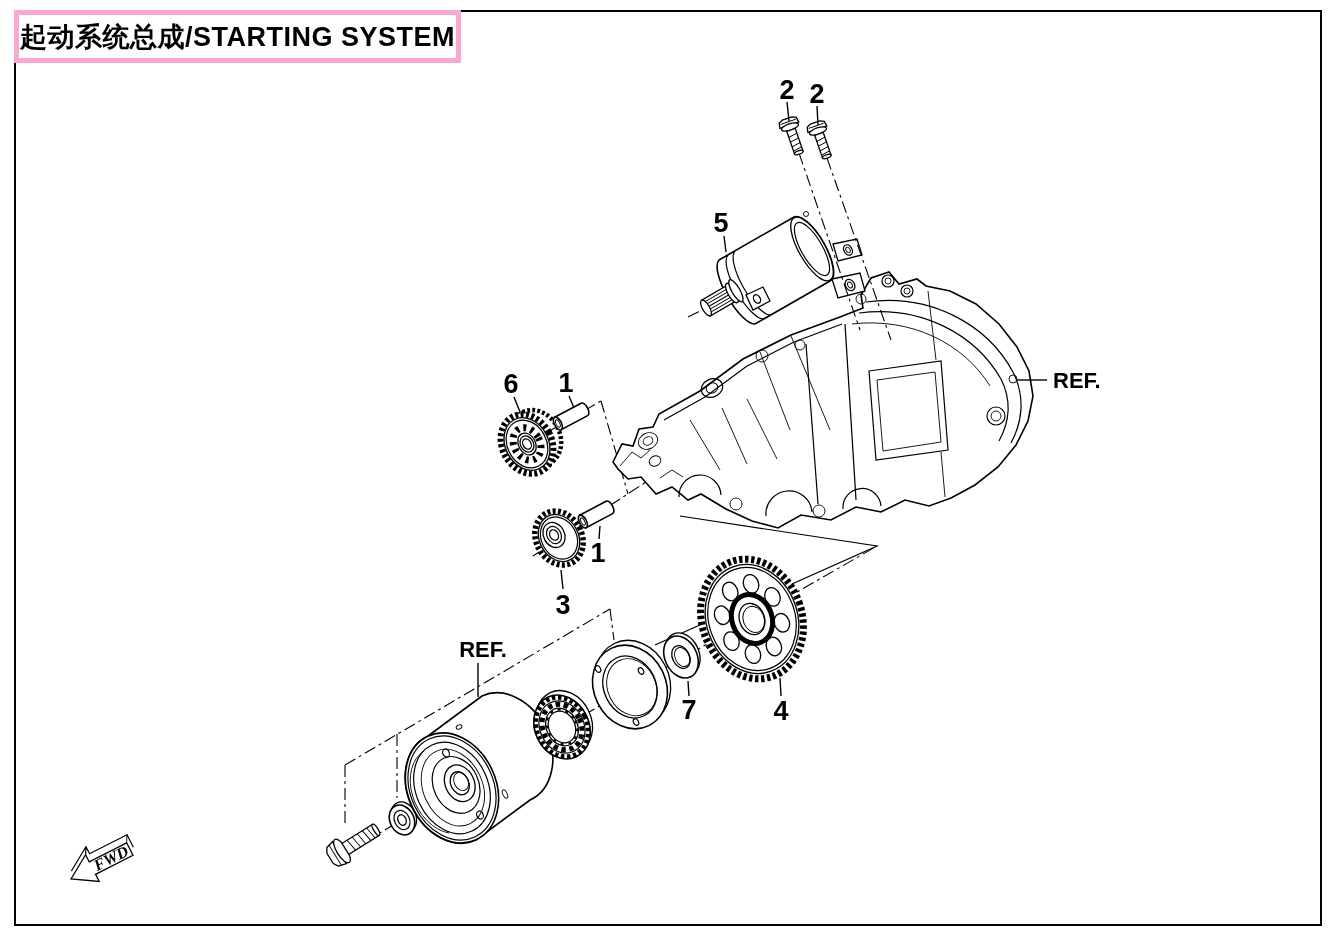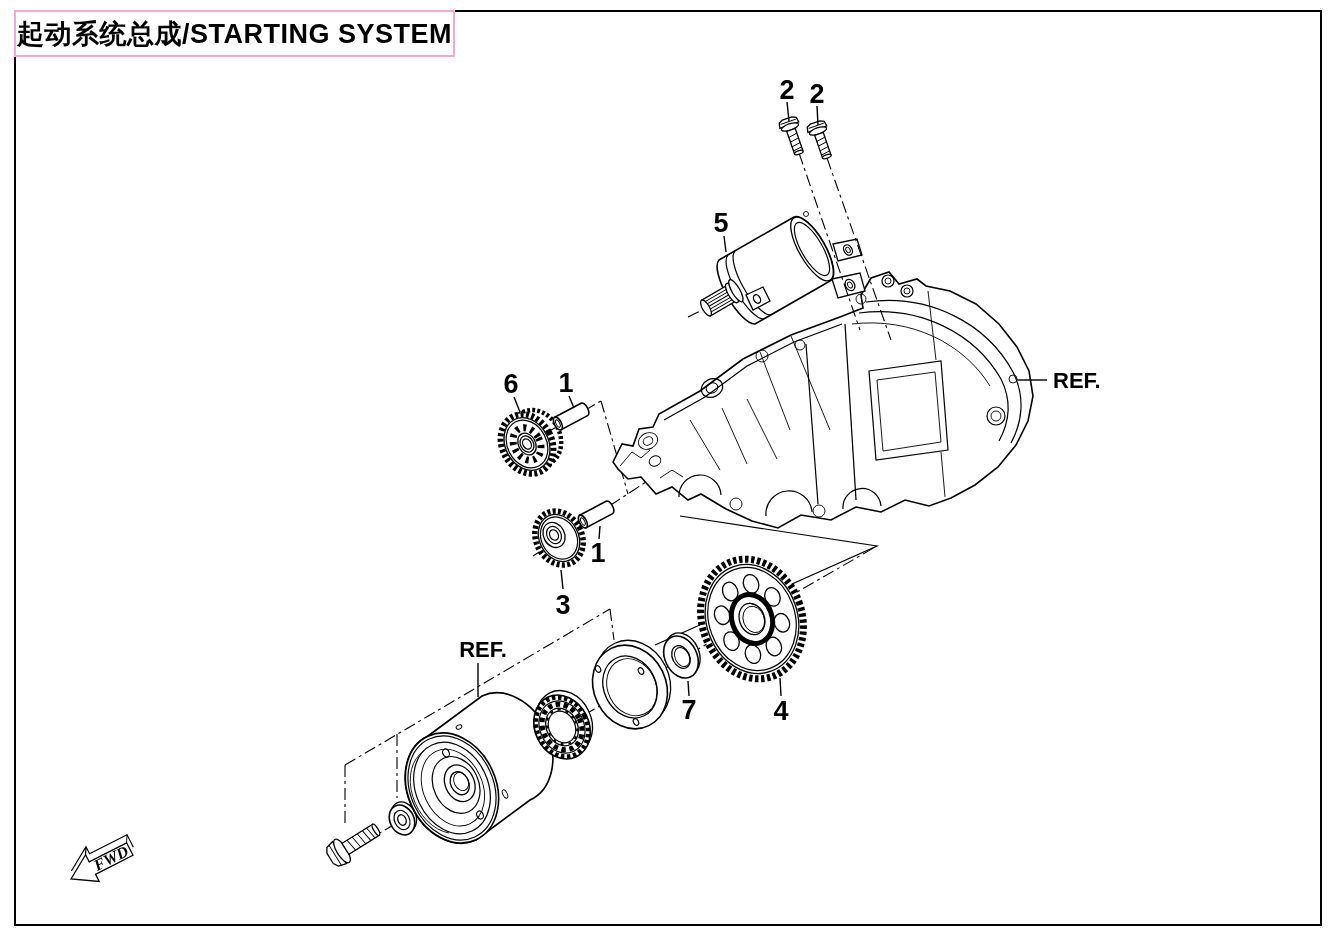--- a/index.html
+++ b/index.html
@@ -1,20 +1,20 @@
 <!DOCTYPE html>
 <html><head>
 <meta charset="utf-8">
 <style>
   html,body{margin:0;padding:0;background:#e8e8e8;}
   .page{position:relative;width:1336px;height:937px;background:#ffffff;overflow:hidden;
         font-family:"Liberation Sans",sans-serif;}
   .page-border{position:absolute;left:14px;top:10px;width:1304px;height:912px;
         border:2px solid #000;background:transparent;}
-  .title-box{position:absolute;left:14px;top:10px;width:437px;height:43px;border:2px solid #f9a8d4;
+  .title-box{position:absolute;left:14px;top:10px;width:437px;height:43px;border:5px solid #f9a8d4;
         background:#fff;display:flex;align-items:center;justify-content:center;
         font-weight:bold;font-size:27px;letter-spacing:.5px;color:#000;}
   svg{position:absolute;left:0;top:0;}
   .t1{fill:none;stroke:#000;stroke-width:1.2;}
   .t0{fill:none;stroke:#000;stroke-width:0.9;}
   .wf{fill:#fff;stroke:#000;stroke-width:1.6;}
   .wf2{fill:#fff;stroke:#000;stroke-width:1.3;}
   .axis{fill:none;stroke:#000;stroke-width:1.1;stroke-dasharray:12 4 3 4;}
   .vline{fill:none;stroke:#000;stroke-width:1.2;}
   .leader{fill:none;stroke:#000;stroke-width:1.4;}

